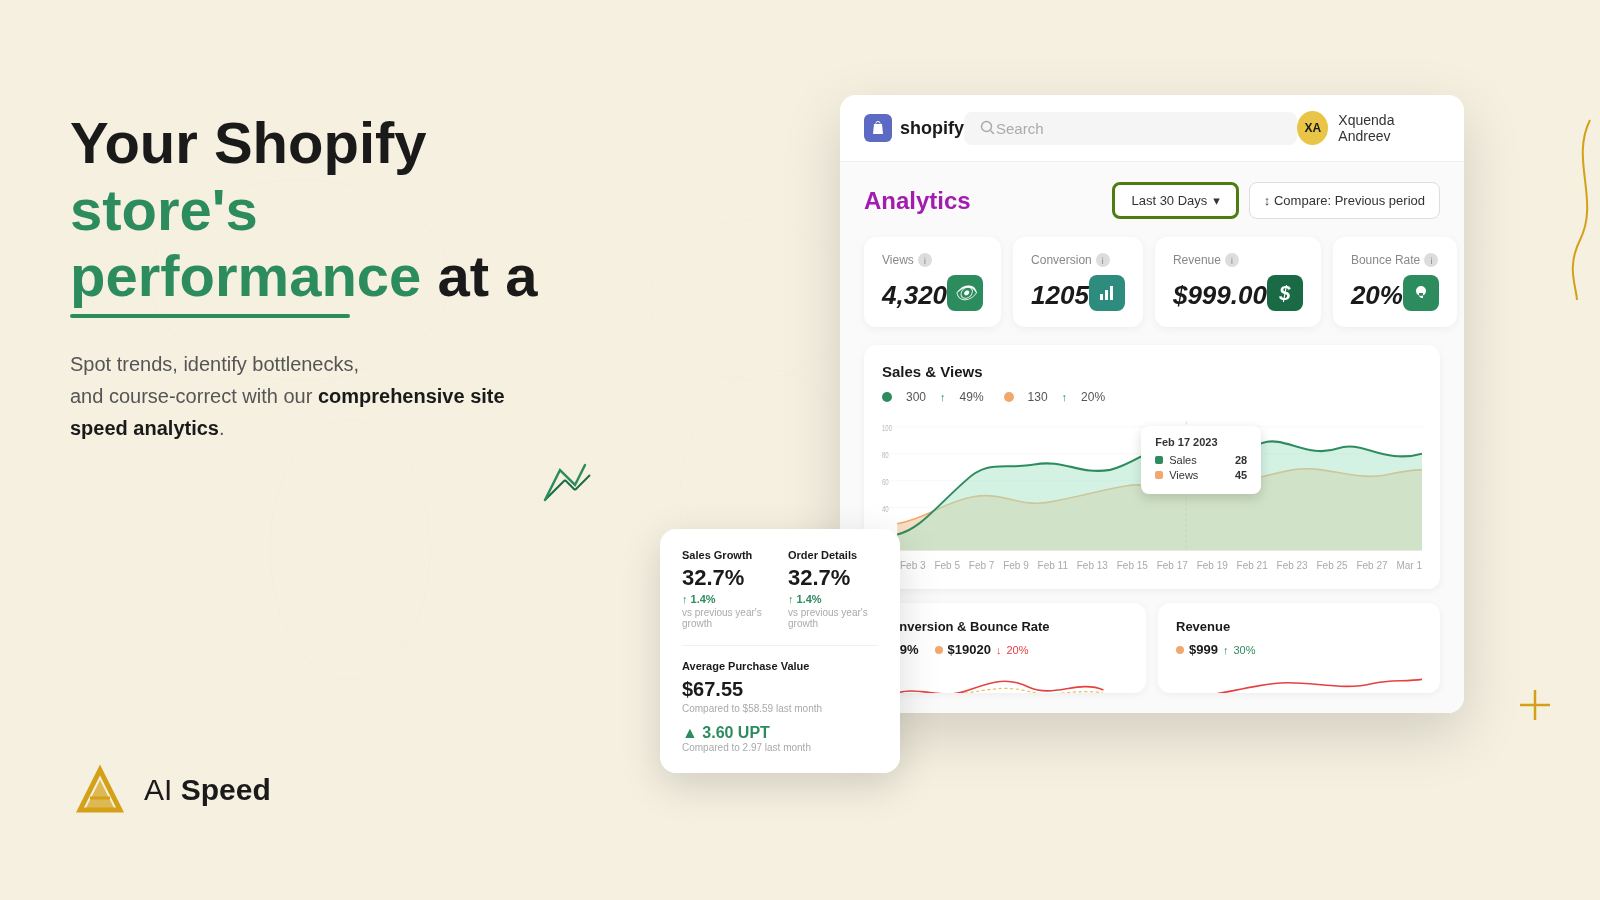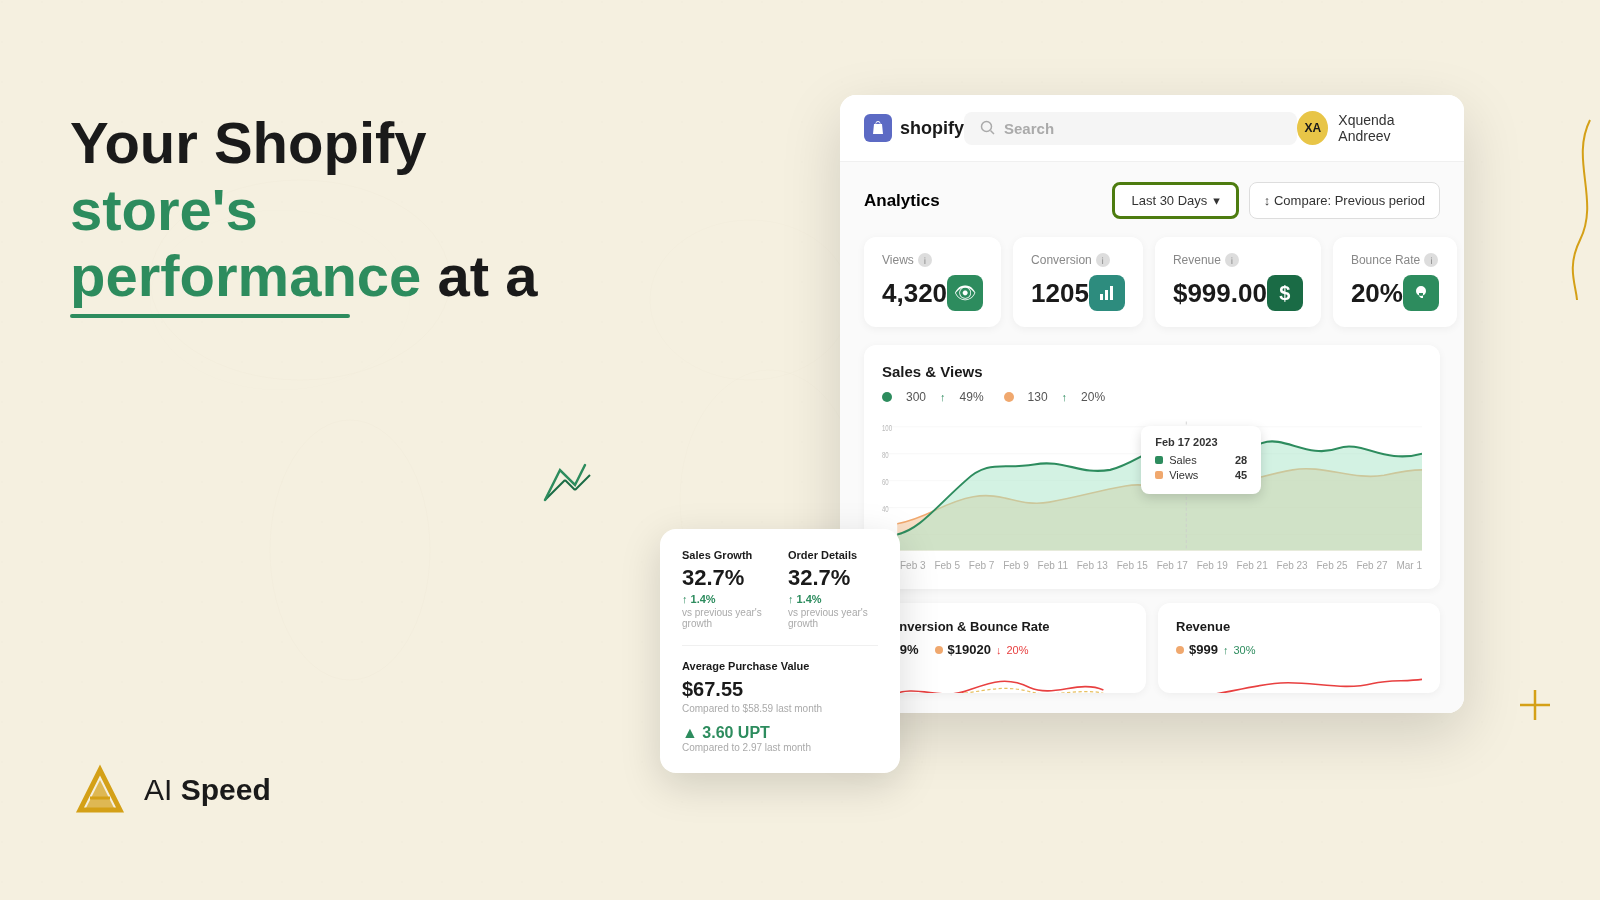--- a/index.html
+++ b/index.html
@@ -126,25 +126,24 @@
       color: white;
       font-size: 14px;
     }
 
     .search-bar {
       display: flex;
       align-items: center;
       background: #f5f5f5;
       border-radius: 8px;
       padding: 8px 16px;
-      gap: 8px;
+      gap: 0;
       width: 360px;
       color: #888;
       font-size: 15px;
-      font-weight: bold;
     }
 
     .user-area {
       display: flex;
       align-items: center;
       gap: 10px;
     }
 
     .user-avatar {
       width: 34px;
@@ -171,23 +170,23 @@
     }
 
     .analytics-header {
       display: flex;
       align-items: center;
       justify-content: space-between;
       margin-bottom: 18px;
     }
 
     .analytics-title {
-      font-size: 17px;
+      font-size: 24px;
       font-weight: 800;
-      color: #000000;
+      color: #a21caf;
     }
 
     .header-controls {
       display: flex;
       gap: 10px;
     }
 
     .date-btn {
       background: #fff;
       border: 3px solid #4d7c0f;
@@ -245,22 +244,23 @@
       background: #ddd;
       display: inline-flex;
       align-items: center;
       justify-content: center;
       font-size: 9px;
       color: #888;
     }
 
     .metric-value-row {
       display: flex;
-      align-items: center;
+      align-items: flex-end;
       justify-content: space-between;
+      font-style: italic;
     }
 
     .metric-value {
       font-size: 26px;
       font-weight: 800;
       color: #1a1a1a;
     }
 
     .metric-icon {
       width: 36px;
@@ -542,20 +542,23 @@
     </pattern>
     <rect width="1600" height="900" fill="url(#dots)"></rect>
   </g>
 </svg>
 
 <div class="left-panel">
   <div class="hero-title">
     <span>Your Shopify <span class="green-text">store's</span></span><br>
     <span class="green-text">performance</span> <span>at a</span><br>
     <div style="width: 280px; height: 4px; background: #2d8c5e; margin-top: 4px; border-radius: 2px;"></div>
+  </div>
+  <div class="hero-subtitle">
+    <span>Spot trends, identify bottlenecks,<br>and course-correct with our </span><strong>comprehensive site speed analytics</strong><span>.</span>
   </div>
 </div>
 
 <div class="logo-area">
   <svg class="logo-icon" viewBox="0 0 60 60" xmlns="http://www.w3.org/2000/svg">
     <polygon points="10,50 30,10 50,50" fill="none" stroke="#d4a017" stroke-width="5"></polygon>
     <polygon points="15,50 30,20 45,50" fill="#d4a017" opacity="0.7"></polygon>
     <line x1="20" y1="38" x2="40" y2="38" stroke="#d4a017" stroke-width="3"></line>
   </svg>
   <div class="logo-text">

